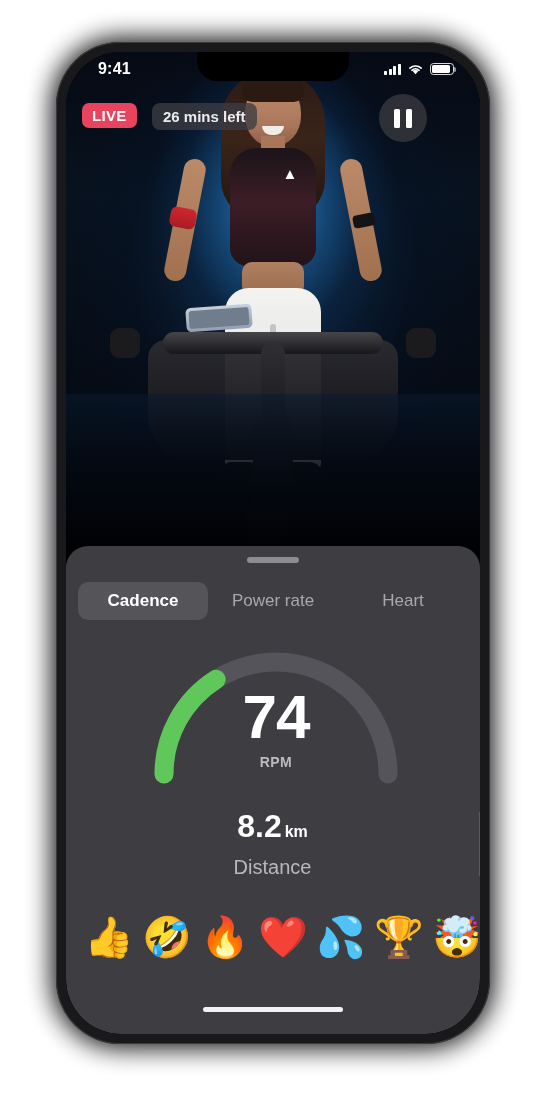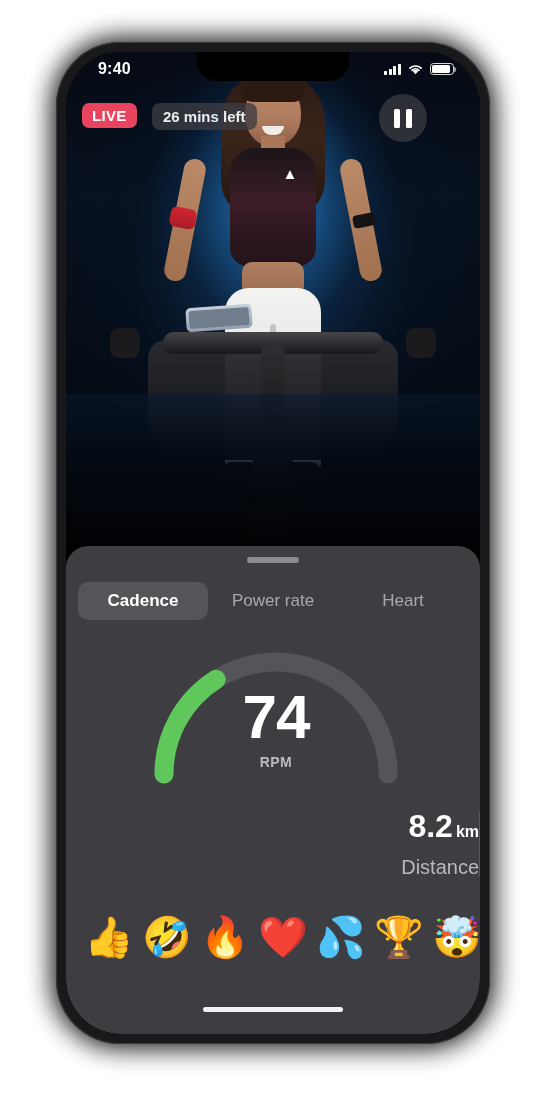--- a/index.html
+++ b/index.html
@@ -292,21 +292,21 @@
   }
   .gauge-unit{
     position:absolute;left:0;right:0;top:120px;text-align:center;
     font-size:14px;color:#bcbbc0;font-weight:bold;letter-spacing:.4px;
   }
 
   
   .stats{
     position:absolute;left:0;right:0;top:262px;height:82px;display:flex;
   }
-  .stat{flex:1;text-align:right;}
+  .stat{flex:1;text-align:center;}
   .stat-value{color:#fff;font-size:32px;font-weight:bold;line-height:36px;}
   .stat-value .u{font-size:16px;font-weight:bold;margin-left:3px;}
   .stat-label{color:#b9b8bd;font-size:20px;margin-top:6px;}
   .stat-div{
     width:1px;background:#5a595e;margin:4px 0 14px;
   }
 
   
   .emoji-row{
     position:absolute;left:0;top:360px;width:414px;height:62px;
@@ -378,21 +378,21 @@
         <div class="live-badge">LIVE</div>
         <div class="mins-pill">26 mins left</div>
         <div class="pause-btn">
           <i></i>
           <i></i>
         </div>
       </div>
     </div>
 
     <div class="status-bar">
-      <div class="status-time">9:40</div>
+      <div class="status-time">9:41</div>
       <div class="status-right">
         <span class="sig">
             <i></i>
             <i></i>
             <i></i>
             <i></i>
           </span>
         <svg width="17" height="12" viewBox="0 0 17 12">
           <path d="M8.5 11.2 L5.6 7.9 a4.4 4.4 0 0 1 5.8 0 Z" fill="#fff"></path>
           <path d="M2.9 5.2 a8.2 8.2 0 0 1 11.2 0" stroke="#fff" stroke-width="1.7" fill="none" stroke-linecap="round"></path>

